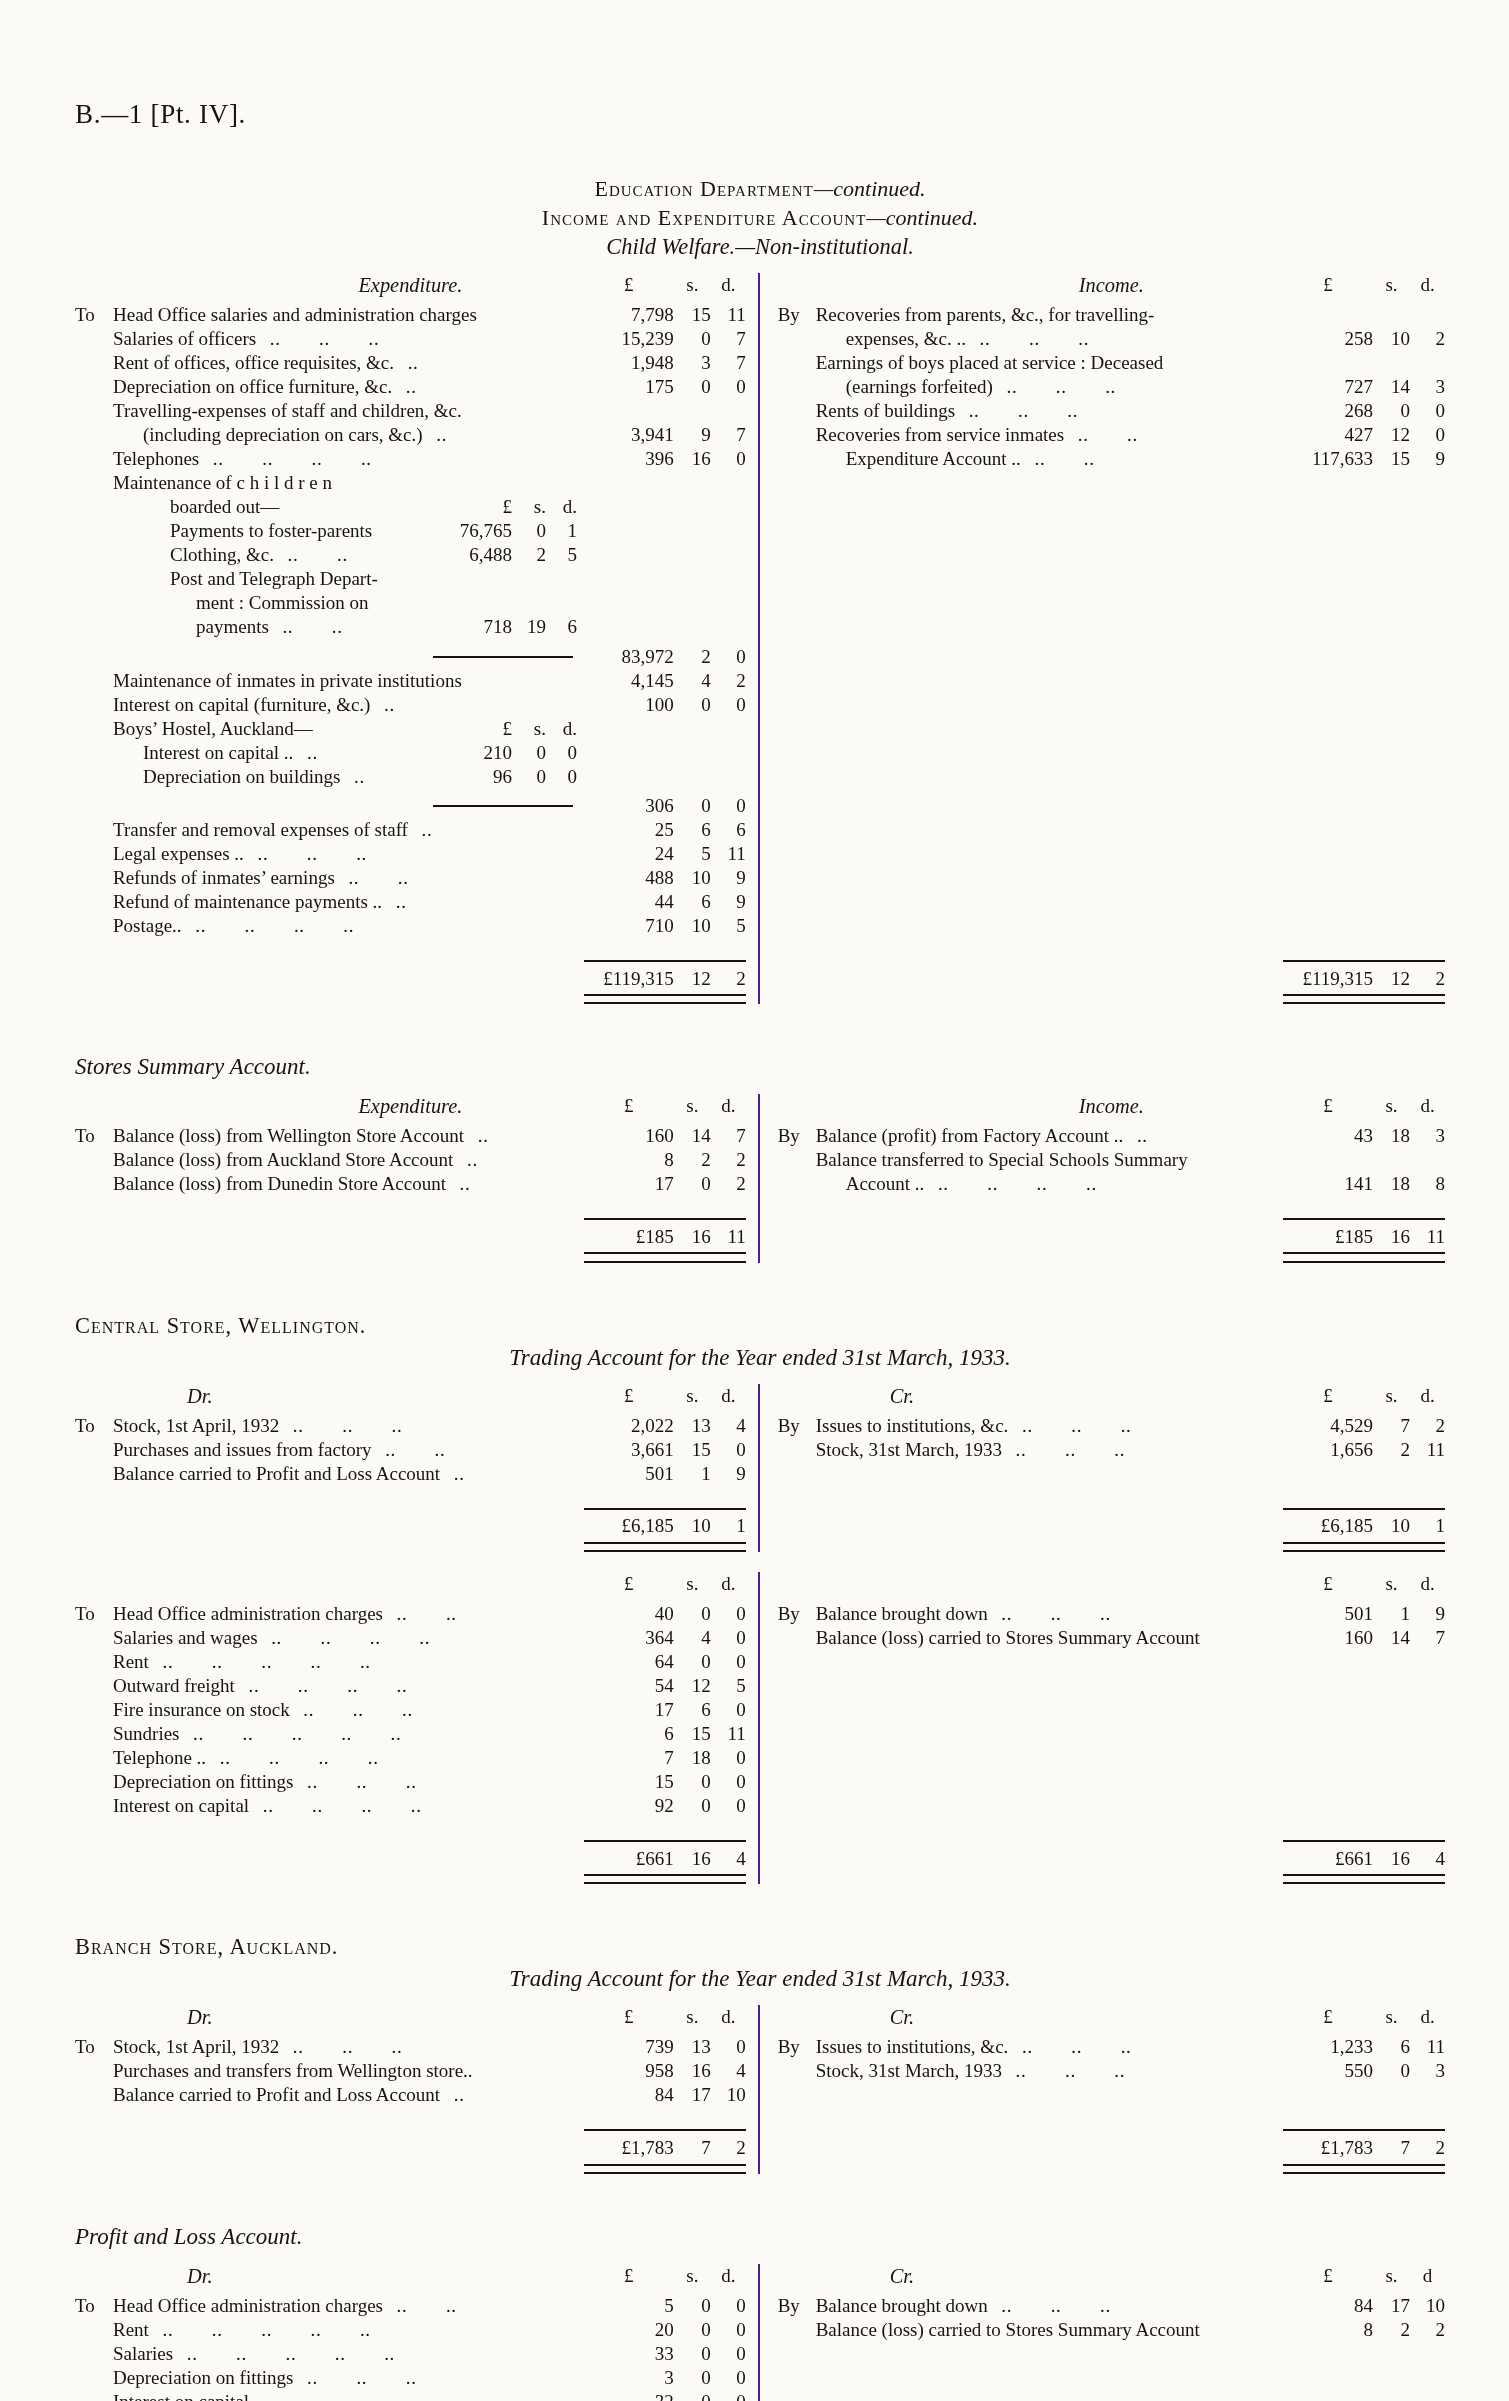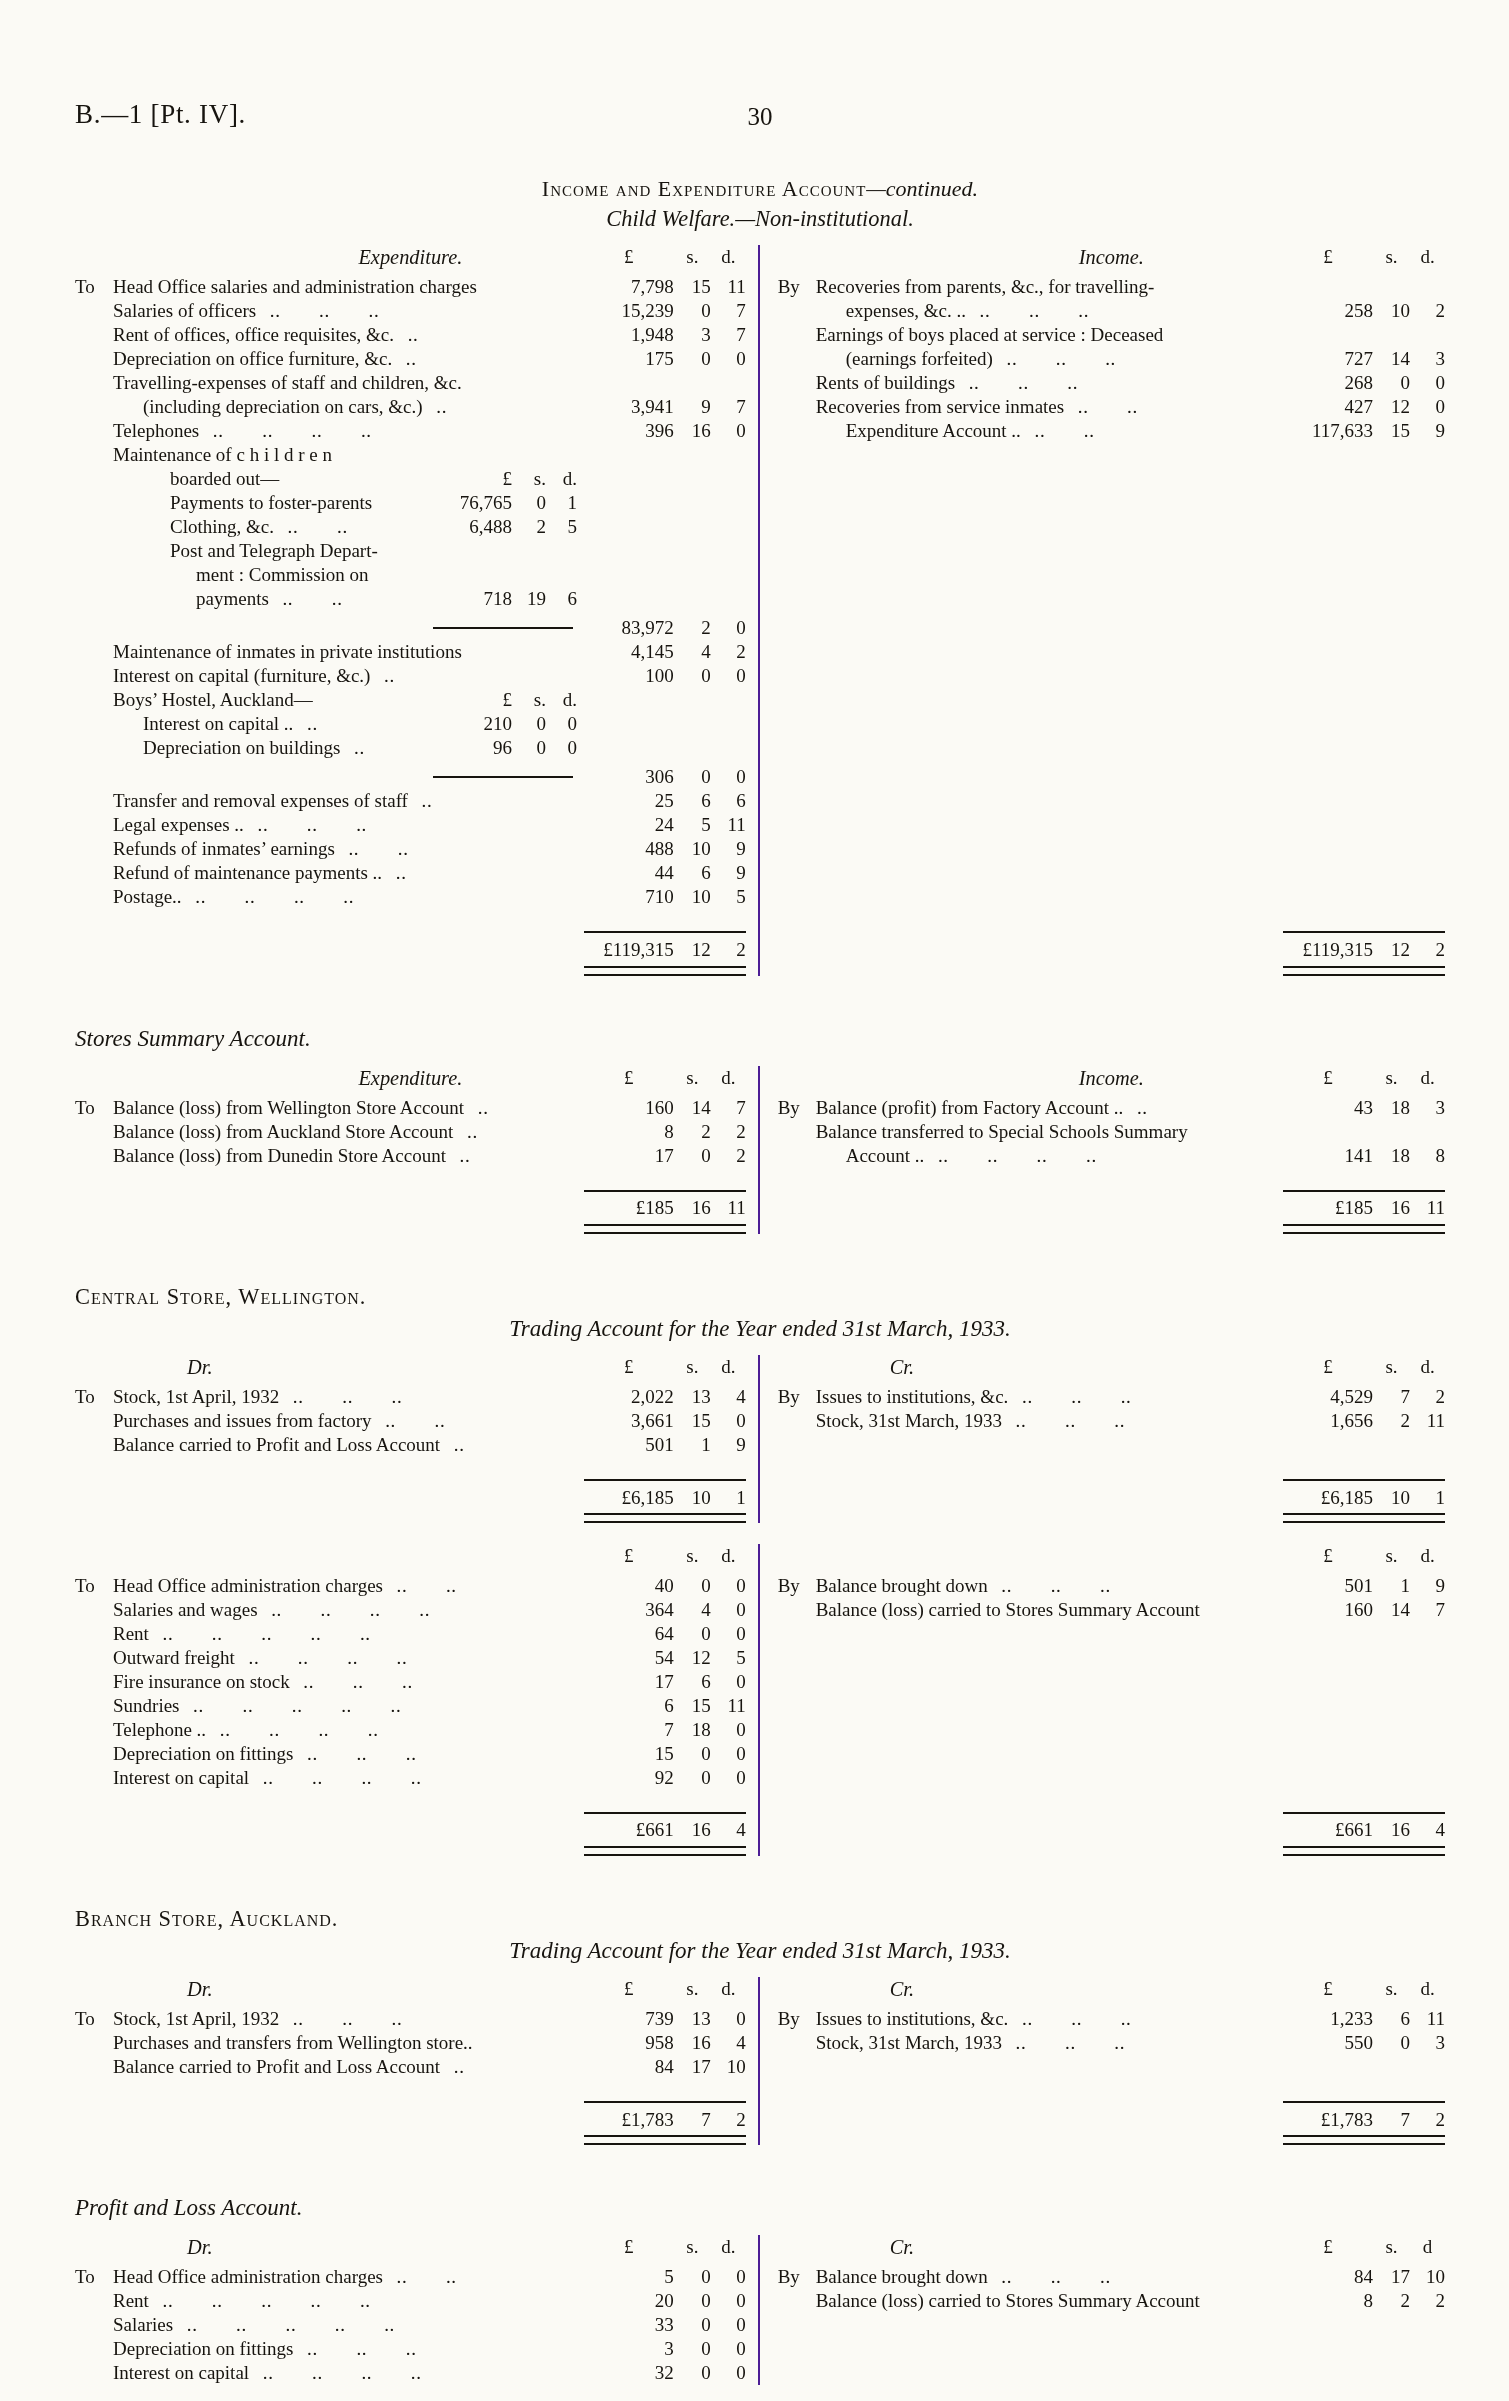--- a/index.html
+++ b/index.html
@@ -63,23 +63,25 @@
   .trow .d{width:35px;text-align:right;display:block;}
   .dline{height:6.1px;border-top:2px solid #17140f;border-bottom:2px solid #17140f;}
 </style>
 </head>
 <body>
 
 <div class="page">
 
   <div class="tophead">
     <span class="docref">B.—1 [Pt. IV].</span>
-    <span class="pageno">30</span>
   </div>
 
+  <div class="chead">
+    <span class="sc">Education Department</span><span class="it">—continued.</span>
+  </div>
   <div class="chead">
     <span class="sc">Income and Expenditure Account</span><span class="it">—continued.</span>
   </div>
   <div class="sub-it">Child Welfare.—Non-institutional.</div>
 
   <div class="ledger">
       <div class="half l">
         <div class="half-head">
           <div class="side-label">Expenditure.</div>
           <div class="mh">

